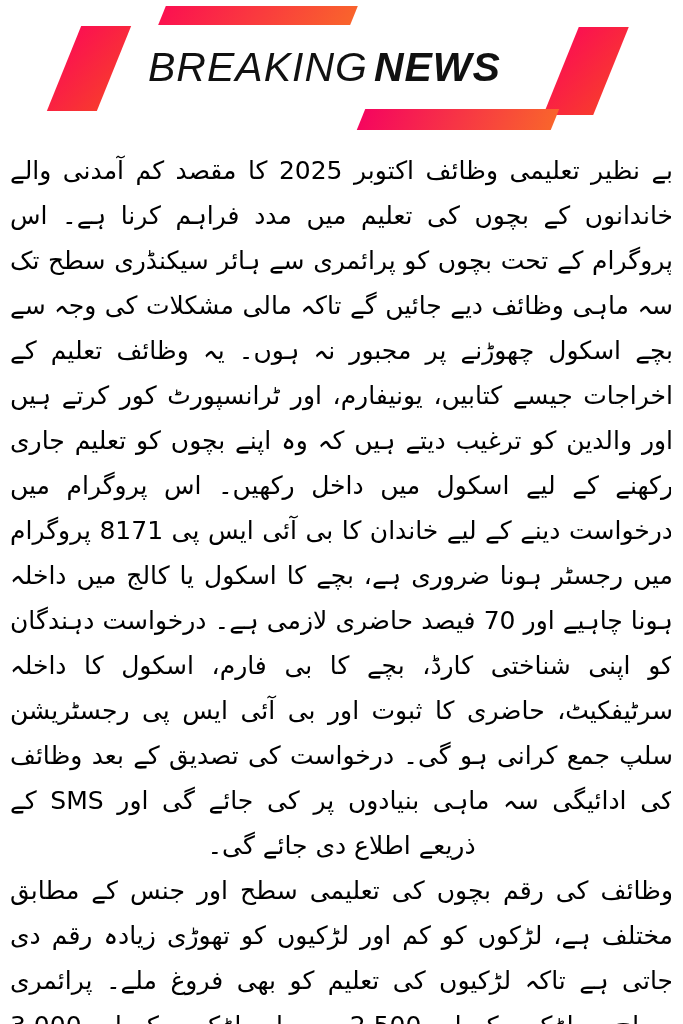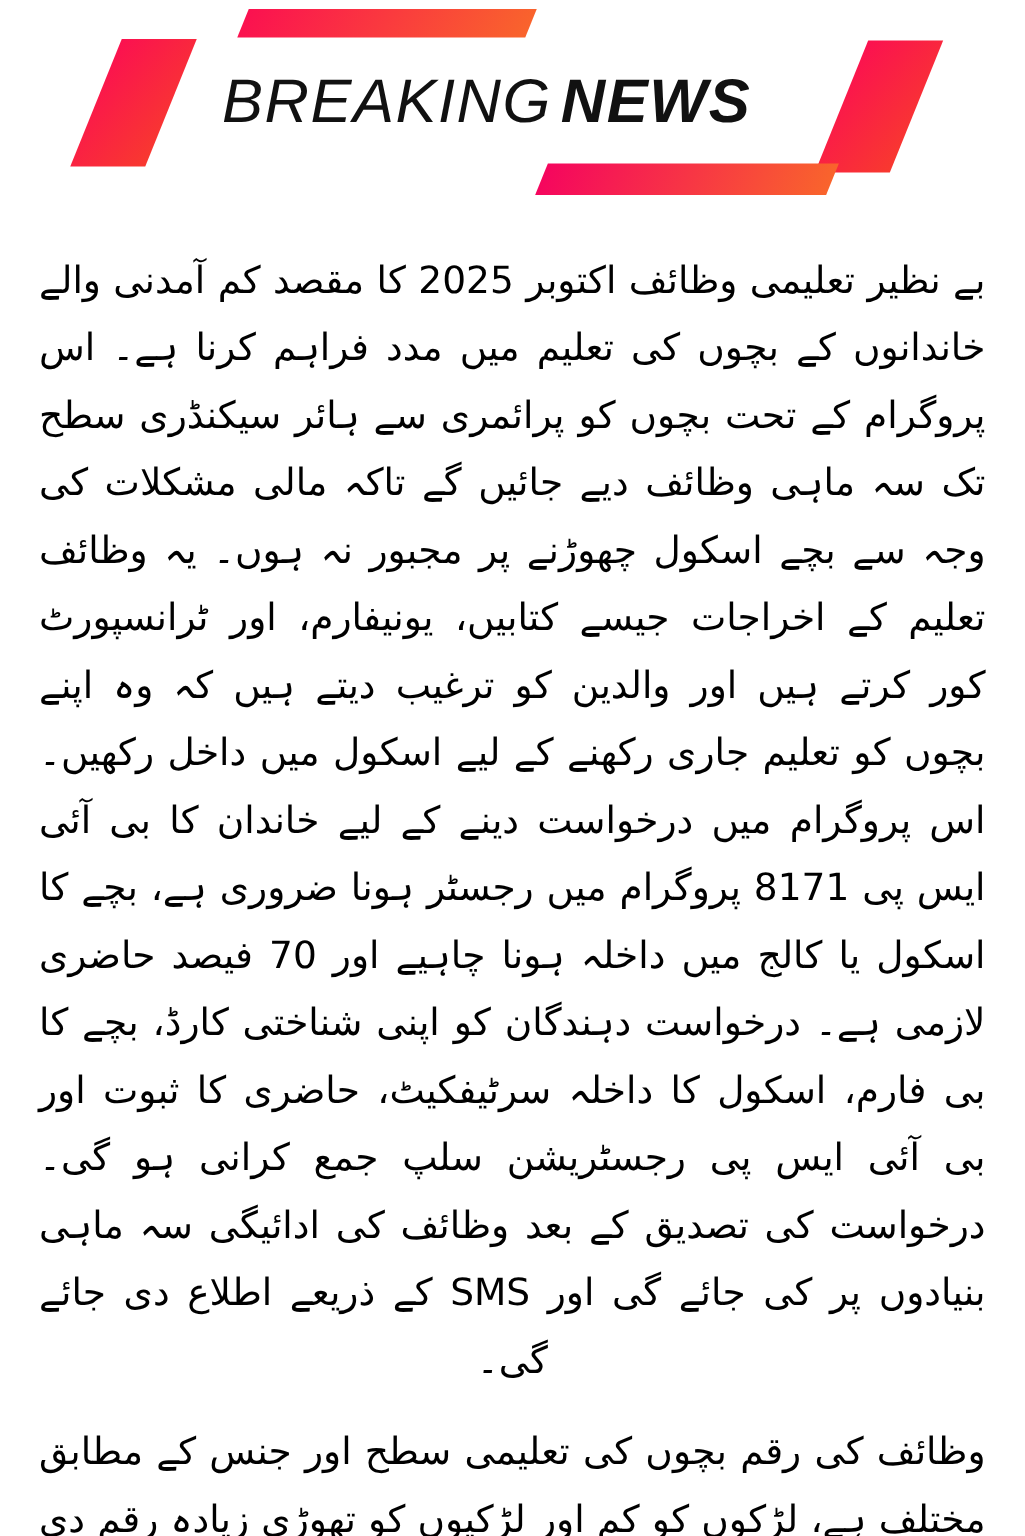--- a/index.html
+++ b/index.html
@@ -68,21 +68,21 @@
     padding: 0 10px;
     direction: rtl;
     color: var(--text_color, #000000);
     font-family: "DejaVu Sans", sans-serif;
     font-size: 25px;
     line-height: 45px;
     text-align: justify;
     text-align-last: center;
   }
   .article p {
-    margin: 16px;
+    margin: 0;
   }
 </style>
 </head>
 <body>
 
 <div class="page" style="--background: #ffffff; --gradient_start: #fb1150; --gradient_end: #f9642c; --gradient_end_red: #f8392f; --gradient_start_alt: #f5065e; --banner_text_color: #111111; --text_color: #000000;">
 
   <header class="banner">
     <div class="shape top-bar"></div>
     <div class="shape left-block"></div>

